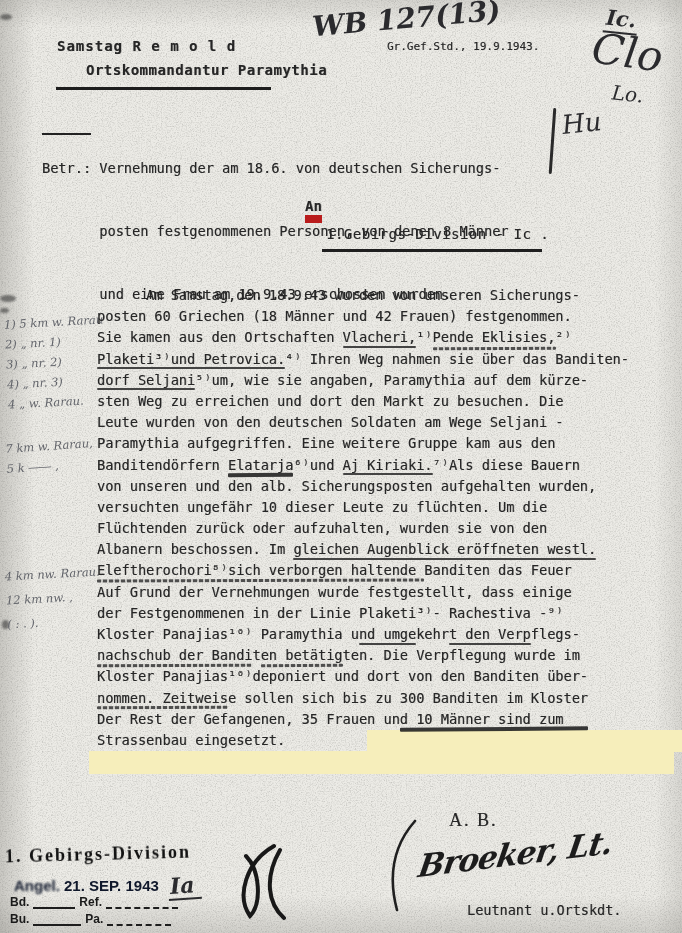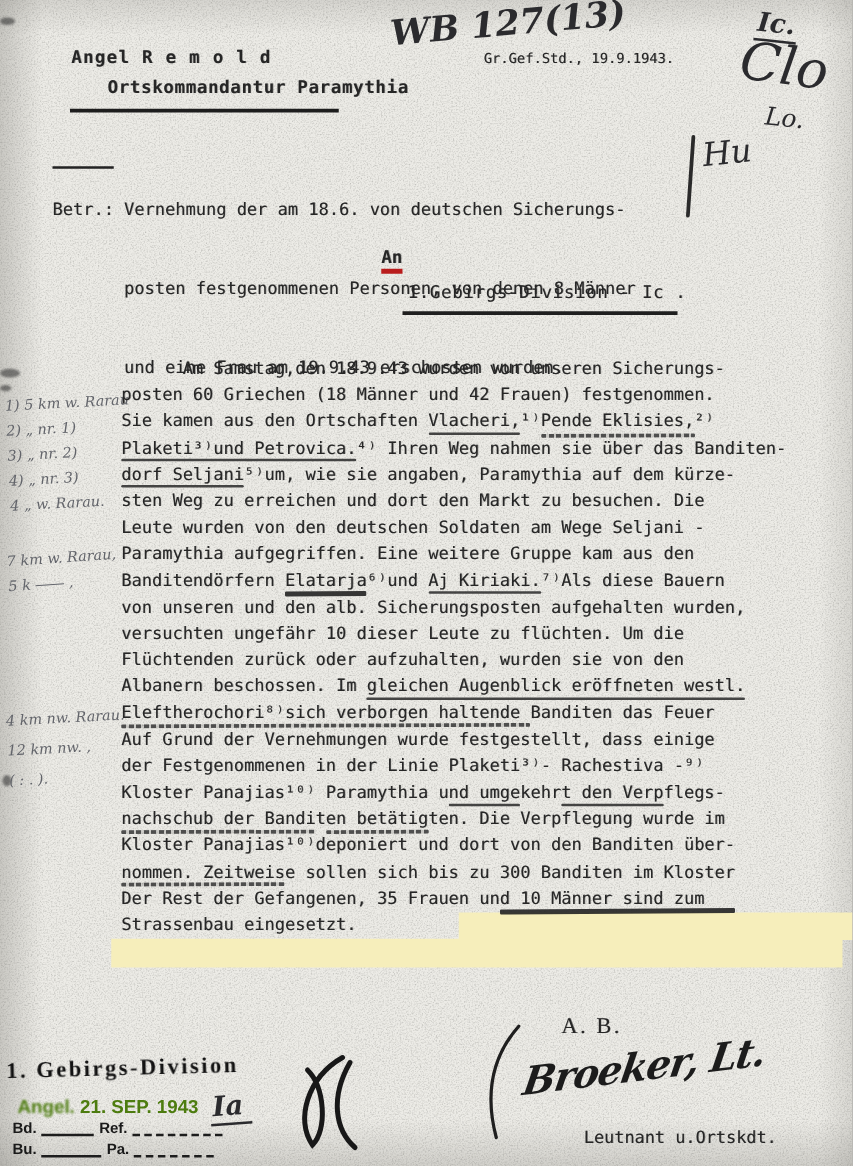--- a/index.html
+++ b/index.html
@@ -32,21 +32,21 @@
   .place-date  { left:387px; top:40px; font-size:11px; }
 
   
   .subject { left:42px; top:116px; font-size:13.6px; line-height:21px; white-space:pre; }
   .subject .u-betr { position:absolute; left:0; top:17px; width:6ch; height:2px; background:#222; }
   .subject-stroke { left:551px; top:108px; width:2.5px; height:66px; background:#2a2a2a;
                     transform:rotate(4deg); border-radius:2px; z-index:2; }
 
   
   .salutation { left:305px; top:198px; font-size:14px; font-weight:bold;
-                border-bottom:4px solid #b91c1c; padding-bottom:1px; }
+                border-bottom:8px solid #b91c1c; padding-bottom:1px; }
   .recipient  { left:326px; top:226px; font-size:14px; letter-spacing:.5px; }
   .recipient-rule { left:322px; top:249px; width:220px; height:2.5px; background:#1f1f1f; z-index:2; }
 
   
   .body-block { left:97px; top:287px; width:560px; z-index:2; }
   .body-line  { position:relative; height:21.2px; white-space:pre; font-size:13.6px; z-index:2; }
   .mark  { position:absolute; height:2px; background:#2d2d2d; opacity:.88; border-radius:1px; z-index:3;
            font-size:13.6px; }
   .mark.wavy  { height:3px;
     background:repeating-linear-gradient(90deg,#3a3a3a 0 4px, rgba(58,58,58,.2) 4px 6px);
@@ -72,21 +72,21 @@
   .initials { left:449px; top:810px; font-size:18px; letter-spacing:2px;font-family:Liberation Serif, serif; }
   .signature-text { left:418px; top:836px; font-size:31px; font-weight:bold;
                     transform:rotate(-7deg) skewX(-16deg); letter-spacing:-1px; color:#1c1c1c; }
   .signature-title { left:467px; top:902px; font-size:13.5px; }
 
   
   .stamp-unit { left:5px; top:844px; font-family:"Liberation Serif","DejaVu Serif",serif;
                 font-weight:bold; font-size:18px; letter-spacing:2px; color:#121212;
                 transform:rotate(-1.5deg); filter:blur(.3px); }
   .stamp-received { left:14px; top:877px; font-family:"Liberation Sans","DejaVu Sans",sans-serif;
-                    font-weight:bold; font-size:15px; color:#4d7c0f; }
+                    font-weight:bold; font-size:15px; color:#0f172a; }
   .stamp-received .smudge { filter:blur(.8px); font-weight:800; }
   .stamp-row { left:10px; font-family:"Liberation Sans","DejaVu Sans",sans-serif; font-weight:bold;
                font-size:12px; color:#1a1a1a; display:flex; align-items:flex-end; gap:4px; }
   .stamp-row .rule  { display:inline-block; border-bottom:2px solid #1d1d1d; height:10px; }
   .stamp-row .rule.dot { border-bottom-style:dashed; }
   .row1 { top:895px; } .row2 { top:912px; }
   .mk-ia { left:168px; top:872px; font-size:22px; font-weight:bold;
            border-bottom:2px solid #2b2b2e; transform:rotate(-4deg); padding:0 6px 0 2px; }
   svg.scrawl { position:absolute; z-index:2; }
 </style>
@@ -106,21 +106,21 @@
   <div class="blotch" style="left:0;top:295px;width:16px;height:7px;"></div>
   <div class="blotch" style="left:0;top:308px;width:9px;height:5px;"></div>
   <div class="blotch" style="left:2px;top:620px;width:7px;height:9px;"></div>
   <div class="blotch" style="left:0;top:14px;width:12px;height:6px;"></div>
 
   <div class="abs hand registry">WB 127(13)</div>
   <div class="abs hand mk-ic">Ic.</div>
   <div class="abs hand mk-flourish">Clo</div>
   <div class="abs hand mk-lo">Lo.</div>
 
-  <div class="abs type z2 unit-line">Angel  R e m o l d</div>
+  <div class="abs type z2 unit-line">Samstag  R e m o l d</div>
   <div class="abs type z2 office-line">Ortskommandantur Paramythia</div>
   <div class="abs office-rule"></div>
   <div class="abs type z2 place-date">Gr.Gef.Std., 19.9.1943.</div>
 
   <div class="abs type z2 subject">
     <div>Betr.: Vernehmung der am 18.6. von deutschen Sicherungs-</div>
     <div>       posten festgenommenen Personen, von denen 8 Männer</div>
     <div>       und eine Frau am 19.9.43 erschossen wurden.</div>
     <span class="u-betr"></span>
   </div>

